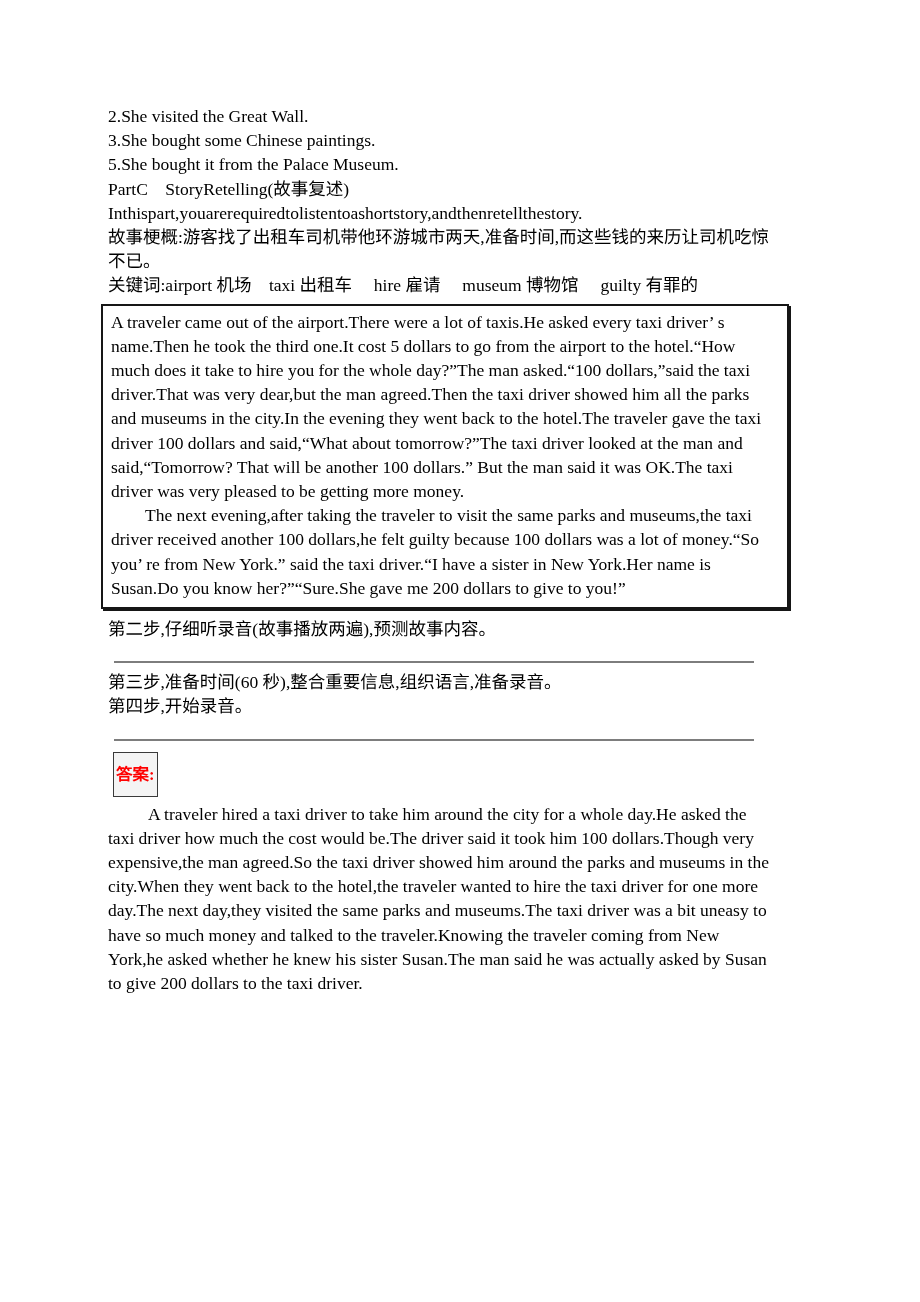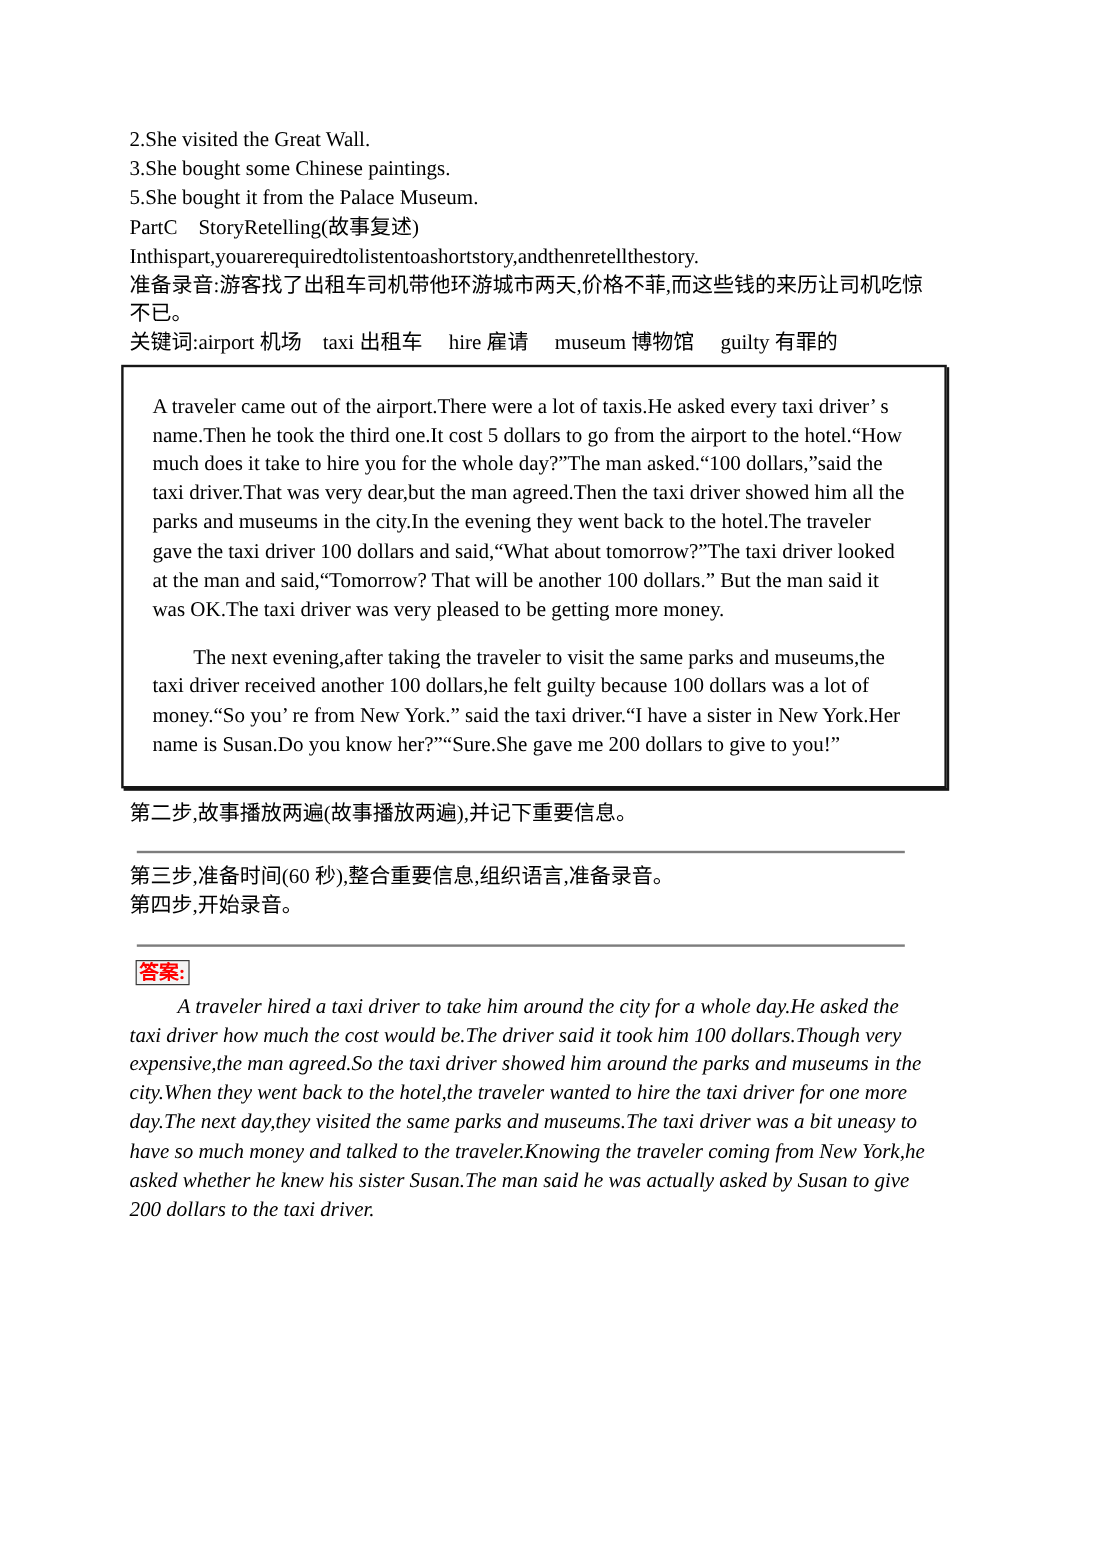--- a/index.html
+++ b/index.html
@@ -13,56 +13,56 @@
     font-size:17.5px;line-height:24.2px;
   }
   .line{white-space:pre-wrap;}
   .bold{font-weight:normal;}
   .story-box{
     border:2px solid #161616;
     box-shadow:2px 2px 0 #161616;
     margin:6px -13px 8px -7px;
     padding:4px 11px 7px 8px;
   }
-  .story-box p{margin:16px;}
+  .story-box p{margin:0;}
   .indent2{text-indent:34px;}
   .blank-gap{height:20px;}
   .rule{
     height:2px;background:#7d7d7d;width:640px;
     margin:0 0 7px 6px;border:0;
   }
   .answer-label{
     display:inline-block;color:#ff0000;
     border:1px solid #3a3a3a;background:#f4f4f4;
-    font-size:16.5px;line-height:19px;padding:0 2px;
+    font-size:16.5px;line-height:19px;padding:12px 2px;
     margin:4px 0 3px 5px;font-weight:bold;
   }
-  .answer-text{text-indent:40px;margin:2px 1px 0 0;font-style:italic;}
+  .answer-text{text-indent:40px;margin:2px 1px 0 0;}
 </style>
 </head>
 <body>
 
 <div class="doc">
 
   <div class="line">2.She visited the Great Wall.</div>
   <div class="line">3.She bought some Chinese paintings.</div>
   <div class="line">5.She bought it from the Palace Museum.</div>
 
   <div class="line bold">PartC    StoryRetelling(故事复述)</div>
   <div class="line bold">Inthispart,youarerequiredtolistentoashortstory,andthenretellthestory.</div>
 
-  <div class="line">准备录音:游客找了出租车司机带他环游城市两天,价格不菲,而这些钱的来历让司机吃惊不已。</div>
+  <div class="line">故事梗概:游客找了出租车司机带他环游城市两天,准备时间,而这些钱的来历让司机吃惊不已。</div>
   <div class="line">关键词:airport 机场　taxi 出租车　 hire 雇请　 museum 博物馆　 guilty 有罪的</div>
 
   <div class="story-box">
     <p>A traveler came out of the airport.There were a lot of taxis.He asked every taxi driver’ s name.Then he took the third one.It cost 5 dollars to go from the airport to the hotel.“How much does it take to hire you for the whole day?”The man asked.“100 dollars,”said the taxi driver.That was very dear,but the man agreed.Then the taxi driver showed him all the parks and museums in the city.In the evening they went back to the hotel.The traveler gave the taxi driver 100 dollars and said,“What about tomorrow?”The taxi driver looked at the man and said,“Tomorrow? That will be another 100 dollars.” But the man said it was OK.The taxi driver was very pleased to be getting more money.</p>
     <p class="indent2">The next evening,after taking the traveler to visit the same parks and museums,the taxi driver received another 100 dollars,he felt guilty because 100 dollars was a lot of money.“So you’ re from New York.” said the taxi driver.“I have a sister in New York.Her name is Susan.Do you know her?”“Sure.She gave me 200 dollars to give to you!”</p>
   </div>
 
-  <div class="line">第二步,故事播放两遍(故事播放两遍),并记下重要信息。</div>
+  <div class="line">第二步,仔细听录音(故事播放两遍),预测故事内容。</div>
 
   <div class="blank-gap"></div>
   <div class="rule"></div>
 
   <div class="line">第三步,准备时间(60 秒),整合重要信息,组织语言,准备录音。</div>
   <div class="line">第四步,开始录音。</div>
 
   <div class="blank-gap"></div>
   <div class="rule"></div>
 

